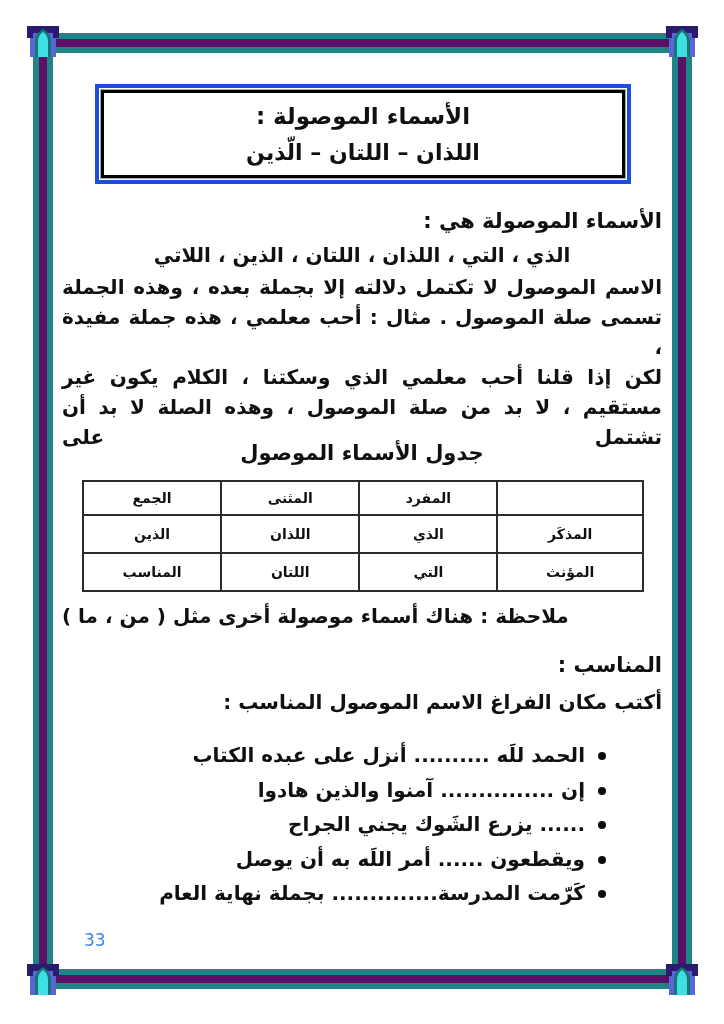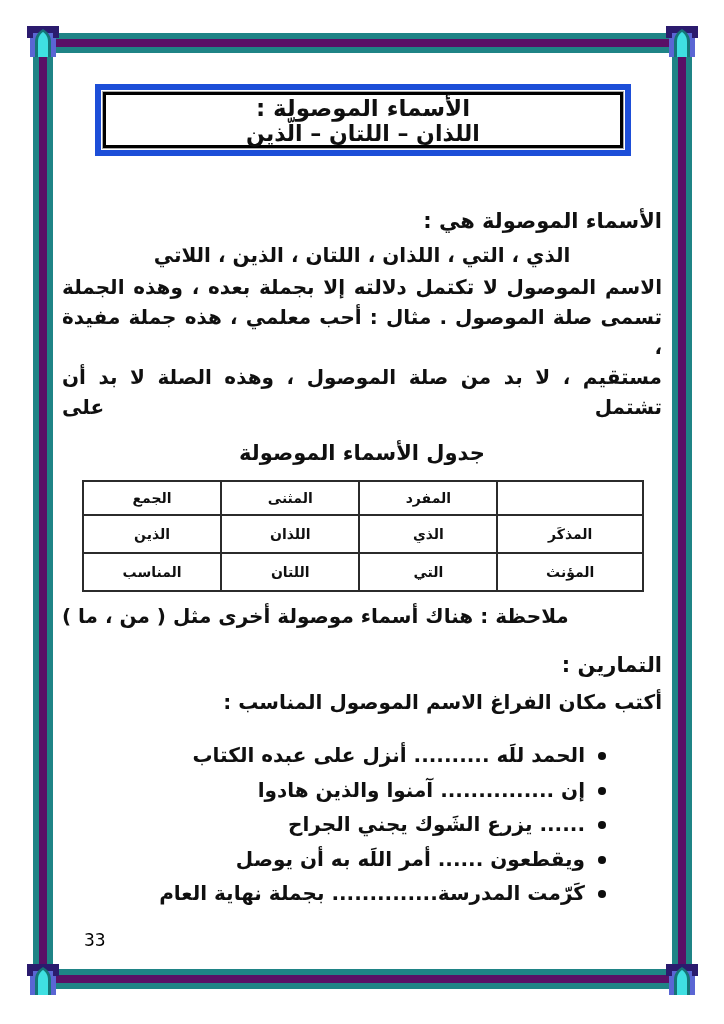--- a/index.html
+++ b/index.html
@@ -24,22 +24,22 @@
   .band-left{left:33px;}
   .band-right{right:32px;}
   .corner{position:absolute;width:32px;height:32px;z-index:3;}
   .corner svg{display:block;width:100%;height:100%;}
   .corner-tl{left:27px;top:26px;}
   .corner-tr{right:26px;top:26px;}
   .corner-bl{left:27px;bottom:28px;}
   .corner-br{right:26px;bottom:28px;}
   
   .title-box{
-    position:absolute;left:95px;top:84px;width:536px;height:72px;
-    border:6px solid #1d4ed8;padding:2px;box-sizing:border-box;background:#fff;
+    position:absolute;left:95px;top:84px;width:536px;height:100px;
+    border:4px solid #1d4ed8;padding:2px;box-sizing:border-box;background:#fff;
   }
   .title-inner{
     height:100%;box-sizing:border-box;
     border:3px solid #000;outline:1px solid #a9a9a9;
     display:flex;flex-direction:column;justify-content:space-evenly;align-items:center;
     text-align:center;
   }
   .title-line1{font-size:23px;}
   .title-line2{font-size:22px;}
   
@@ -72,21 +72,21 @@
   }
   .ex-item{display:flex;align-items:center;height:34.5px;}
   .bullet-dot{
     width:8px;height:8px;border-radius:50%;background:#0d0d0d;
     flex:0 0 auto;margin-inline-end:13px;margin-top:2px;
   }
   .ex-text{white-space:nowrap;}
   
   .page-num{
     position:absolute;left:84px;top:930px;
-    font-size:17px;font-weight:400;color:#000000;direction:ltr;
+    font-size:17px;font-weight:400;color:#3b82f6;direction:ltr;
   }
 </style>
 </head>
 <body>
 
 <div class="page">
 
   <div class="band band-h band-top"></div>
   <div class="band band-h band-bottom"></div>
   <div class="band band-v band-left"></div>
@@ -138,24 +138,25 @@
       <div class="title-line1">الأسماء الموصولة :</div>
       <div class="title-line2">اللذان – اللتان – الّذين</div>
     </div>
   </div>
 
   <div class="textblock intro-heading">الأسماء الموصولة هي :</div>
   <div class="textblock intro-list">الذي ، التي ، اللذان ، اللتان ، الذين ، اللاتي</div>
   <div class="textblock para">
     <div class="para-line">الاسم الموصول لا تكتمل دلالته إلا بجملة بعده ، وهذه الجملة</div>
     <div class="para-line">تسمى صلة الموصول .  مثال :  أحب معلمي ، هذه جملة مفيدة ،</div>
+    <div class="para-line">لكن إذا قلنا أحب معلمي الذي وسكتنا ، الكلام يكون غير</div>
     <div class="para-line">مستقيم ، لا بد من صلة الموصول ، وهذه الصلة لا بد أن تشتمل على</div>
   </div>
 
-  <div class="textblock table-title">جدول الأسماء الموصولة</div>
+  <div class="textblock table-title">جدول الأسماء الموصول</div>
   <table class="rel-table">
     <thead>
       <tr>
         <th class="col-label"></th>
         <th class="col-std">المفرد</th>
         <th class="col-std">المثنى</th>
         <th class="col-std">الجمع</th>
       </tr>
     </thead>
     <tbody>
@@ -168,21 +169,21 @@
       <tr>
         <th>المؤنث</th>
         <td>التي</td>
         <td>اللتان</td>
         <td>المناسب</td>
       </tr>
     </tbody>
   </table>
 
   <div class="textblock note">ملاحظة : هناك أسماء موصولة أخرى مثل ( من ، ما )</div>
-  <div class="textblock ex-heading">التمارين :</div>
+  <div class="textblock ex-heading">المناسب :</div>
   <div class="textblock instruction">أكتب مكان الفراغ الاسم الموصول المناسب :</div>
 
   <ul class="ex-list">
     <li class="ex-item">
       <span class="bullet-dot"></span>
       <span class="ex-text">الحمد للَه .......... أنزل على عبده الكتاب</span>
     </li>
     <li class="ex-item">
       <span class="bullet-dot"></span>
       <span class="ex-text">إن ............... آمنوا والذين هادوا</span>

